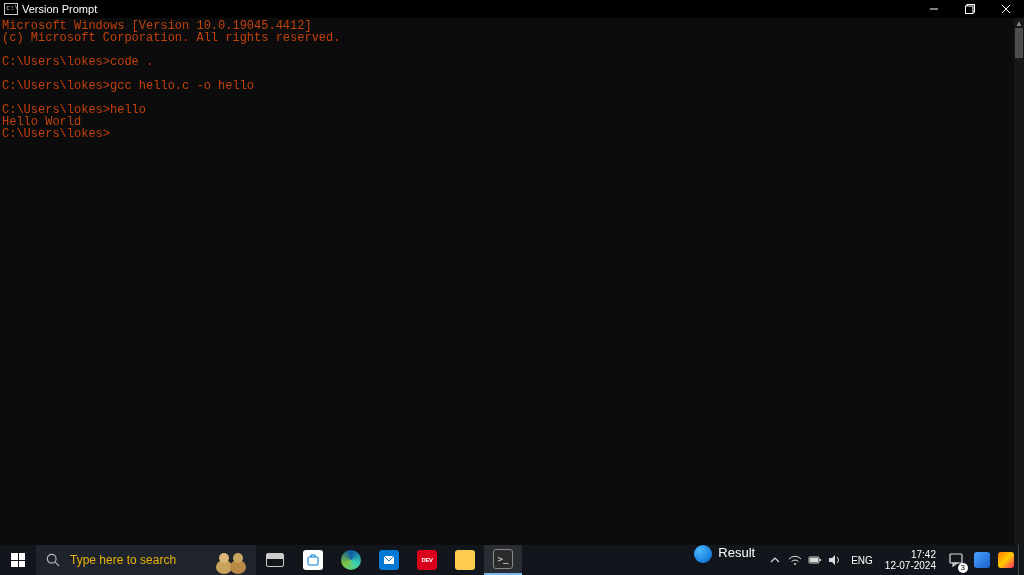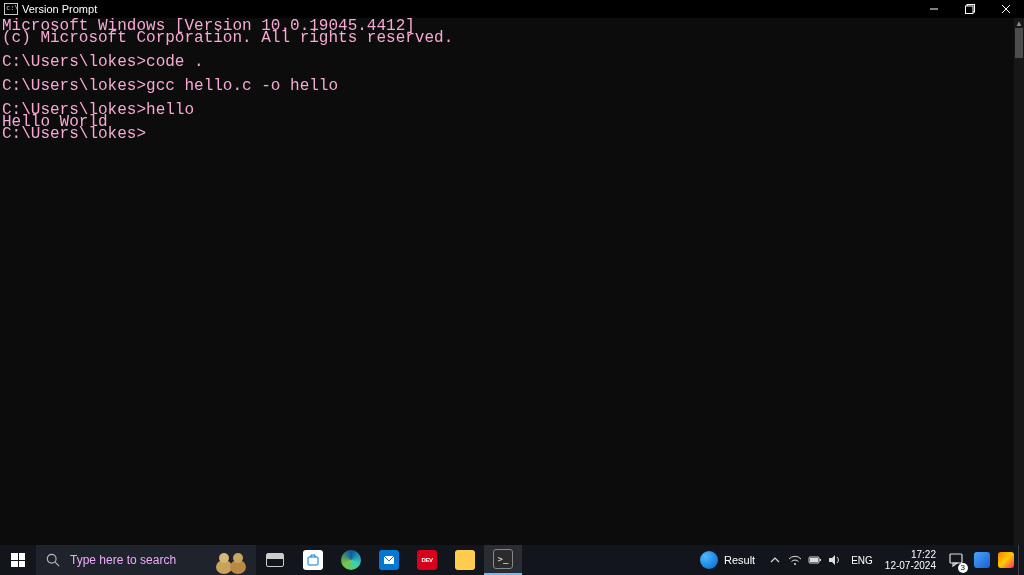--- a/index.html
+++ b/index.html
@@ -36,23 +36,23 @@
   .terminal-wrap {
     position: relative;
     width: 100%;
     height: calc(100% - 18px - 30px);
     background: #0c0c0c;
   }
   .terminal {
     width: calc(100% - 10px);
     height: 100%;
     background: #0c0c0c;
-    color: #f9a8d4;
+    color: #c2410c;
     font-family: Consolas, "Courier New", monospace;
-    font-size: 16px;
+    font-size: 12px;
     line-height: 12px;
     white-space: pre;
     padding: 2px 0 0 2px;
   }
   .scrollbar-area {
     position: absolute;
     right: 0; top: 0;
     width: 10px; height: 100%;
     background: #171717;
   }
@@ -98,44 +98,44 @@
   .win-logo div { background: #fff; }
 
   .search-box {
     width: 220px;
     height: 30px;
     background: #1f232c;
     display: flex;
     align-items: center;
     padding: 0 10px;
     gap: 10px;
-    color: #f0abfc;
+    color: #eab308;
     font-size: 12px;
     position: relative;
   }
   .search-icon { width: 14px; height: 14px; }
   .search-feature {
     position: absolute;
     right: 2px;
     bottom: 0;
     width: 44px;
     height: 28px;
   }
   .task-icons { display: flex; align-items: center; height: 30px; }
   .task-icons .tb-btn { width: 38px; }
   .task-icons .tb-btn.active { border-bottom: 2px solid #76b9ed; background: rgba(255,255,255,0.10); }
 
   .task-spacer { flex: 1; }
 
   .weather {
     display: flex;
-    align-items: center;
+    align-items: flex-start;
     gap: 6px;
     padding: 0 10px;
-    font-size: 11px;
+    font-size: 13px;
     height: 30px;
     cursor: pointer;
   }
   .weather-icon {
     width: 18px; height: 18px;
     border-radius: 50%;
     background: radial-gradient(circle at 30% 30%, #4db8ff, #0066cc);
   }
 
   .systray { display: flex; align-items: center; height: 30px; }
@@ -327,21 +327,21 @@
           <path d="M9 4 a4 4 0 0 1 0 6" fill="none" stroke="#ddd" stroke-width="1"></path>
         </svg>
     </div>
   </div>
 
   <div class="lang">
     <span>ENG</span>
   </div>
 
   <div class="clock">
-    <span>17:22</span>
+    <span>17:42</span>
     <span>12-07-2024</span>
   </div>
 
   <div class="notif">
     <svg width="16" height="16" viewBox="0 0 16 16">
         <rect x="2" y="2" width="12" height="9" rx="1" fill="none" stroke="#ddd" stroke-width="1.2"></rect>
         <polygon points="5,11 5,14 9,11" fill="none" stroke="#ddd" stroke-width="1.2"></polygon>
       </svg>
     <span class="notif-badge">3</span>
   </div>

